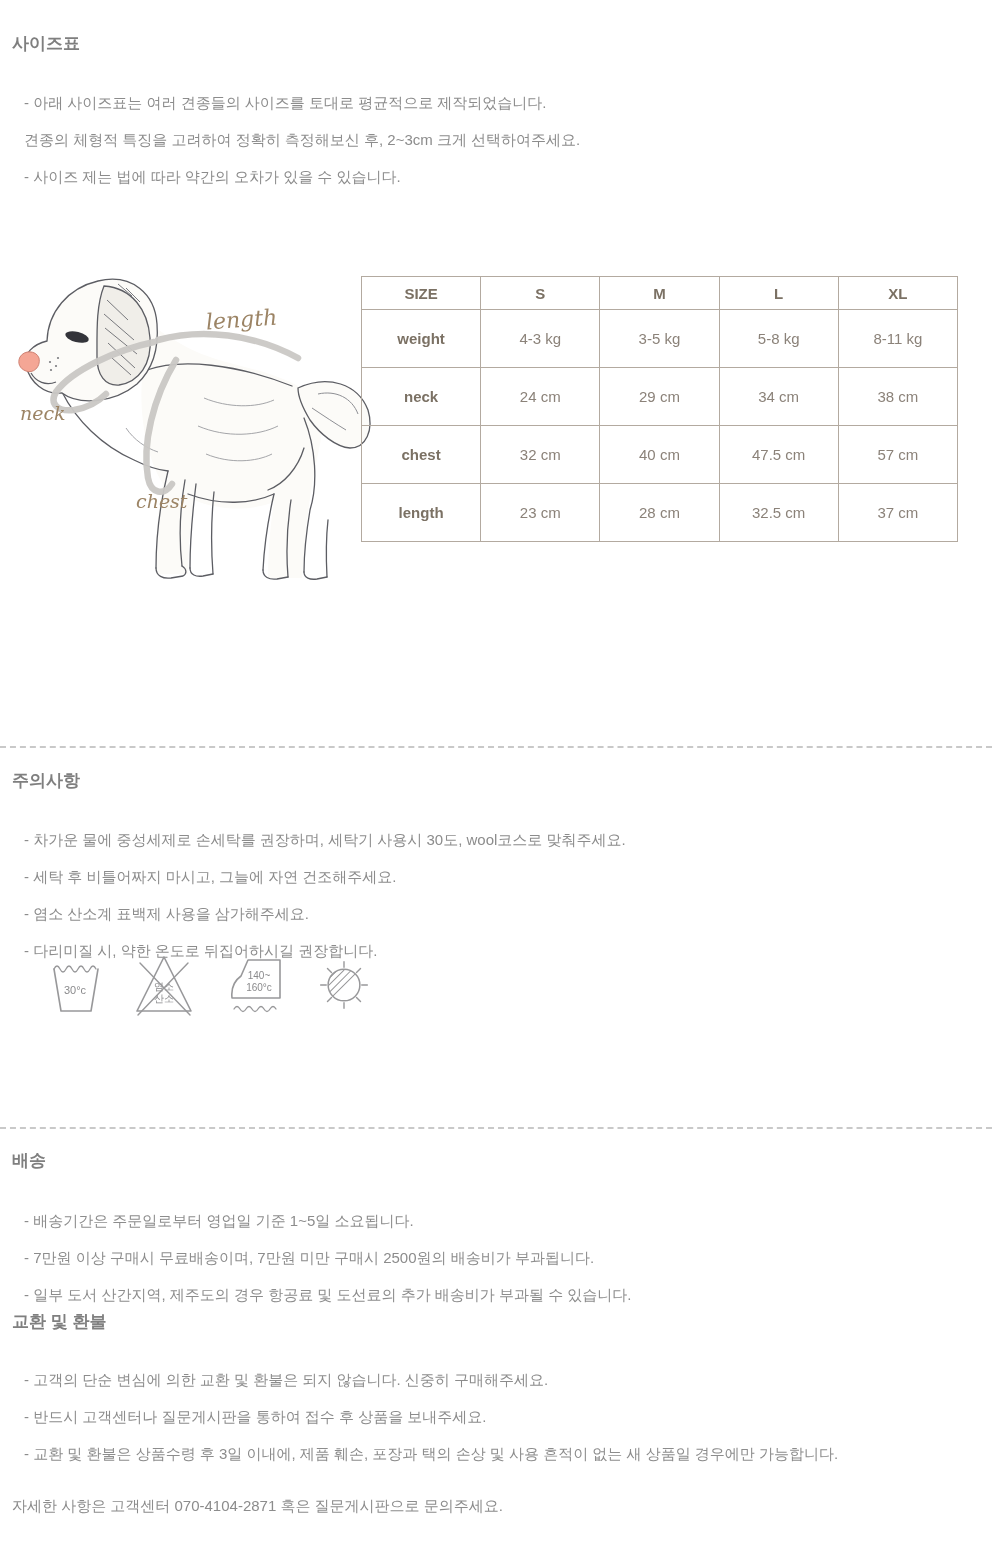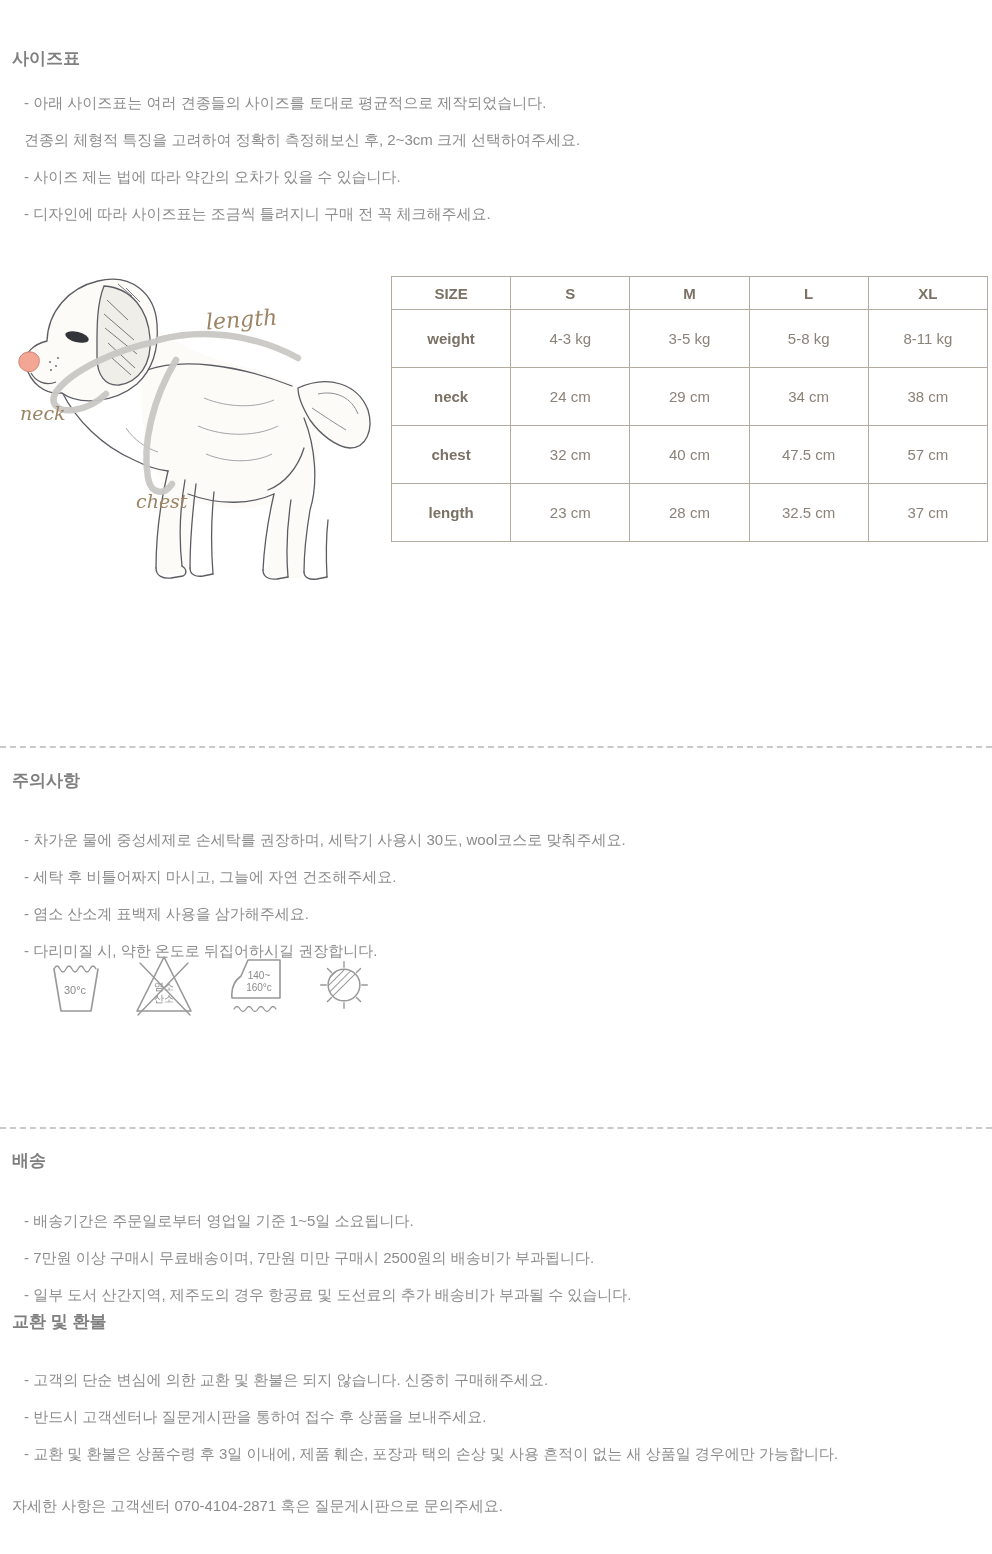--- a/index.html
+++ b/index.html
@@ -13,21 +13,21 @@
     font-size:17px;font-weight:700;color:#7f7f7f;line-height:20px;
   }
   .notes{position:absolute;left:12px;margin:0;}
   .notes p{margin:12px;font-size:15px;color:#8c8c8c;line-height:25px;white-space:nowrap;}
   .divider{
     position:absolute;left:0;width:992px;height:0;
     border-top:2px dashed #c9c9c9;
   }
   
   #size-table{
-    position:absolute;left:391px;top:276px;width:597px;
+    position:absolute;left:361px;top:276px;width:597px;
     border-collapse:collapse;table-layout:fixed;
   }
   #size-table th,#size-table td{
     border:1px solid #b3aaa0;text-align:center;vertical-align:middle;
     font-size:15px;padding:0;
   }
   #size-table thead th{height:32px;color:#7b7164;font-weight:700;}
   #size-table tbody th{height:57px;color:#7b7164;font-weight:700;}
   #size-table tbody td{height:57px;color:#8b8279;font-weight:400;}
   
@@ -40,21 +40,21 @@
     position:absolute;left:52px;top:952px;display:flex;align-items:center;gap:32px;
   }
   .care-icon{display:inline-block;line-height:0;}
   .care-icon svg{stroke:#98989a;fill:none;stroke-width:1.6;stroke-linecap:round;stroke-linejoin:round;}
   .care-icon text{stroke:none;fill:#8a8a8c;font-family:"Liberation Sans", sans-serif;}
   #footer-note{
     position:absolute;left:12px;top:1496px;margin:0;
     font-size:15px;color:#8c8c8c;line-height:20px;white-space:nowrap;
   }
   
-  #size-title{top:49px;}
+  #size-title{top:34px;}
   #size-notes{top:78px;}
   #div1{top:746px;}
   #care-title{top:771px;}
   #care-notes{top:815px;}
   #div2{top:1127px;}
   #ship-title{top:1151px;}
   #ship-notes{top:1196px;}
   #refund-title{top:1312px;text-align:center;}
   #refund-notes{top:1355px;}
 </style>
@@ -62,21 +62,20 @@
 <body>
 
 <div>
 
   <h2 class="sec-title" id="size-title">사이즈표</h2>
 
   <div class="notes" id="size-notes">
     <p>- 아래 사이즈표는 여러 견종들의 사이즈를 토대로 평균적으로 제작되었습니다.</p>
     <p>견종의 체형적 특징을 고려하여 정확히 측정해보신 후, 2~3cm 크게 선택하여주세요.</p>
     <p>- 사이즈 제는 법에 따라 약간의 오차가 있을 수 있습니다.</p>
-    <p>- 디자인에 따라 사이즈표는 조금씩 틀려지니 구매 전 꼭 체크해주세요.</p>
   </div>
 
   <figure id="dog-fig">
     <svg viewBox="0 0 370 332" width="370" height="332">
 
       <path fill="#fcfbf8" stroke="none" d="M150,70 C185,95 205,100 235,108 C268,116 295,126 308,140 C318,152 318,170 312,196 C306,224 300,262 298,296 C297,308 296,316 296,320 L262,320 C262,295 264,268 268,244 C242,254 212,252 188,242 C184,268 182,292 182,316 L150,316 C149,288 151,256 157,226 C141,200 133,160 136,120 C140,96 144,80 150,70 Z"></path>
 
       <path fill="#fcfbf8" stroke="#5c5d63" stroke-width="1.3" d="M292,130 C322,116 352,126 362,152 C368,172 360,190 344,190 C330,189 314,176 304,162 C298,152 292,140 292,130 Z"></path>
       <path fill="none" stroke="#8e8f94" stroke-width="1" d="M312,136 C330,132 346,140 352,156 M306,150 C318,158 330,166 340,172"></path>
 

